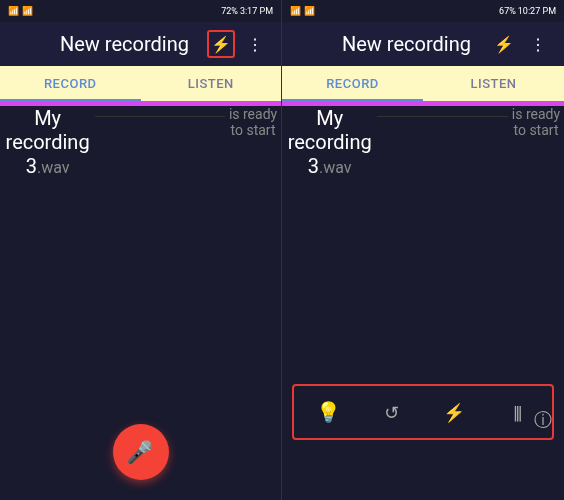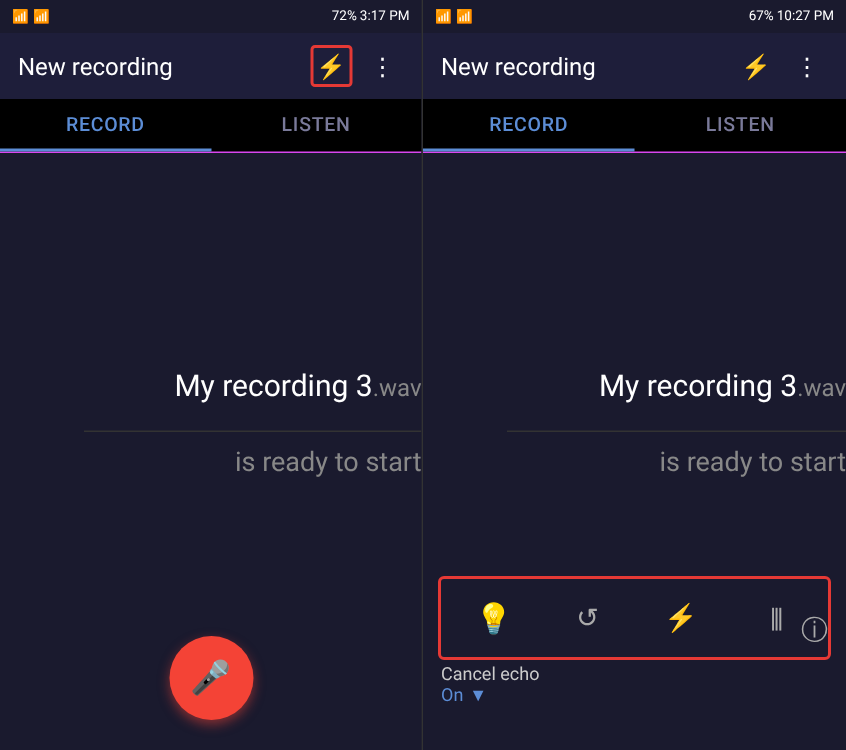--- a/index.html
+++ b/index.html
@@ -56,22 +56,23 @@
       height: 44px;
       background: #1e1e3a;
       display: flex;
       align-items: center;
       padding: 0 12px;
       justify-content: space-between;
     }
 
     .app-title {
       color: #fff;
-      font-size: 16px;
+      font-size: 20px;
       font-weight: 400;
+      margin-left: 48px;
     }
 
     .header-icons {
       display: flex;
       align-items: center;
       gap: 6px;
     }
 
     .icon-btn {
       width: 28px;
@@ -85,22 +86,22 @@
       border-radius: 3px;
     }
 
     .icon-btn.highlighted {
       border: 2px solid #e53935;
     }
 
     
     .tabs {
       display: flex;
-      background: #000000;
-      border-bottom: 1px solid #d946ef;
+      background: #fef9c3;
+      border-bottom: 5px solid #d946ef;
     }
 
     .tab {
       flex: 1;
       text-align: center;
       padding: 10px 0;
       font-size: 13px;
       font-weight: 500;
       color: #5c8dd6;
       cursor: pointer;
@@ -119,42 +120,42 @@
     }
 
     .tab.inactive {
       color: #7a7a9a;
     }
 
     
     .main-content {
       flex: 1;
       display: flex;
-      flex-direction: column;
-      align-items: flex-end;
+      flex-direction: row;
+      align-items: flex-start;
       justify-content: center;
       background: #1a1a2e;
       position: relative;
       padding-bottom: 14px;
     }
 
     .recording-name {
       font-size: 20px;
       color: #fff;
       text-align: center;
       margin-bottom: 8px;
     }
 
     .recording-name span.ext {
       color: #888;
       font-size: 16px;
     }
 
     .recording-status {
-      font-size: 18px;
+      font-size: 14px;
       color: #888;
       text-align: center;
       margin-bottom: 24px;
     }
 
     .divider-line {
       width: 80%;
       height: 1px;
       background: #333;
       margin: 10px 0;
@@ -357,21 +358,14 @@
       </div>
       <div class="toolbar-icon">
         <span style="font-size:18px; letter-spacing:-2px;">|||</span>
       </div>
     </div>
 
     <div class="info-icon">
       <span>ⓘ</span>
     </div>
 
-    <div class="cancel-echo">
-      <div class="cancel-echo-label">Cancel echo</div>
-      <div class="cancel-echo-value">
-        <span>On</span>
-        <span>▼</span>
-      </div>
-    </div>
   </div>
 </div>
 
 </body></html>

